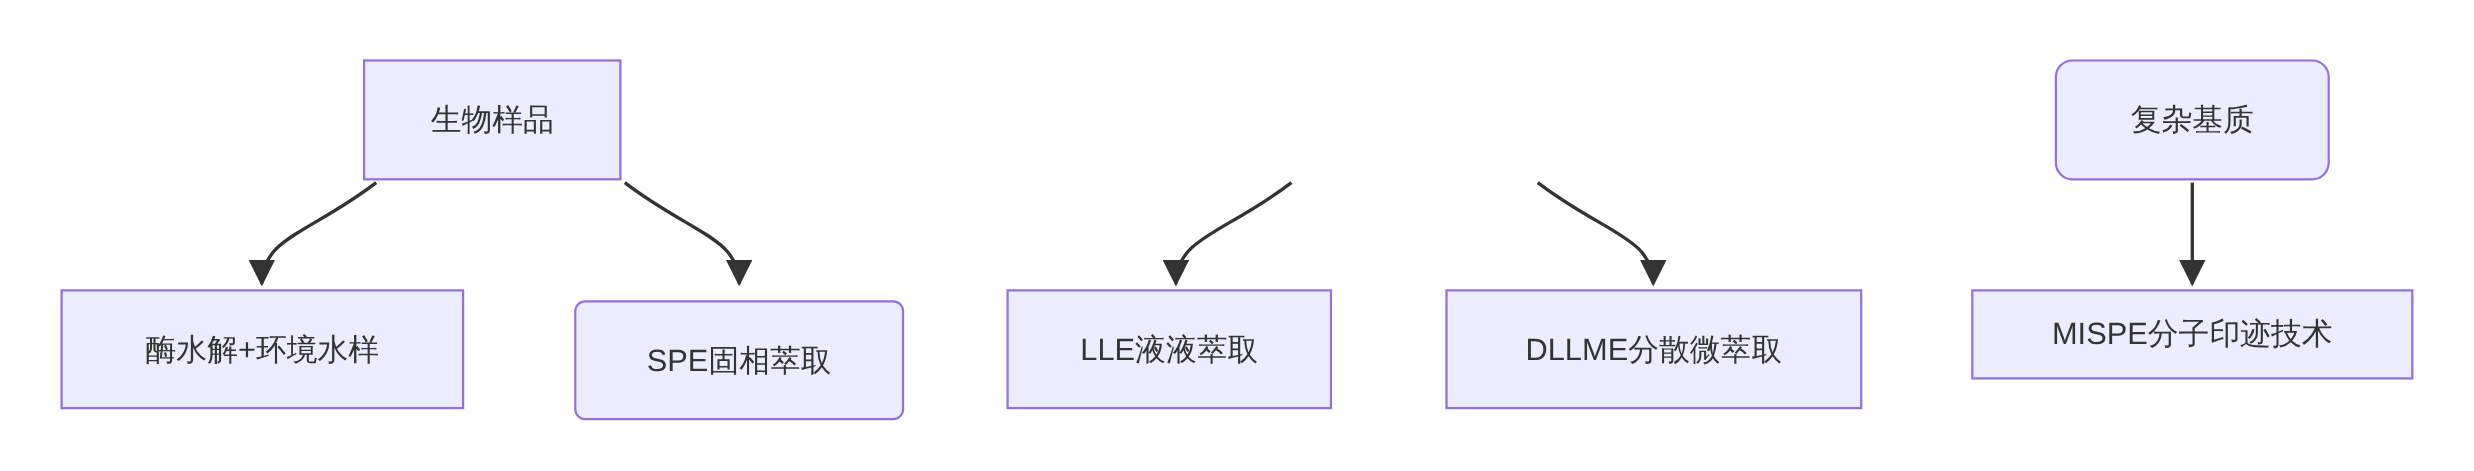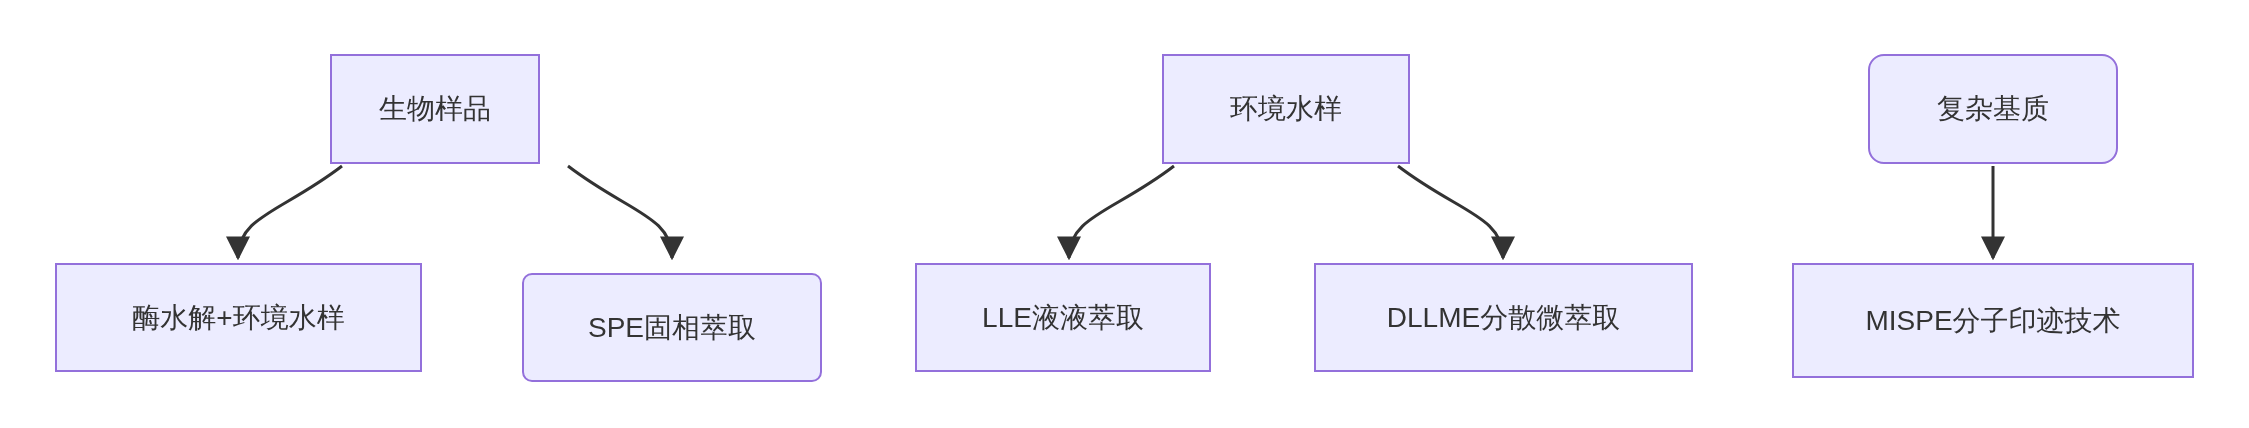--- a/index.html
+++ b/index.html
@@ -57,45 +57,42 @@
         <path class="arrowhead" d="M 0 0 L 10 5 L 0 10 z"></path>
       </marker>
     </defs>
     <path class="edge" d="M 342 166 C 282 212, 238 216, 238 258" marker-end="url(#arrow)"></path>
     <path class="edge" d="M 568 166 C 628 212, 672 216, 672 258" marker-end="url(#arrow)"></path>
     <path class="edge" d="M 1174 166 C 1114 212, 1069 216, 1069 258" marker-end="url(#arrow)"></path>
     <path class="edge" d="M 1398 166 C 1458 212, 1503 216, 1503 258" marker-end="url(#arrow)"></path>
     <path class="edge" d="M 1993 166 L 1993 258" marker-end="url(#arrow)"></path>
   </svg>
 
-  <div class="node" style="left:330px; top:54px; width:210px; height:110px;">
+  <div class="node" style="left:330px; top:54px; width:235px; height:110px;">
     <span>生物样品</span>
   </div>
 
   <div class="node" style="left:55px; top:263px; width:367px; height:109px;">
     <span>酶水解+环境水样</span>
   </div>
 
   <div class="node" style="left:522px; top:273px; width:300px; height:109px;border-radius:10px;">
     <span>SPE固相萃取</span>
   </div>
 
-  <div class="node" style="left:1162px; top:54px; width:248px; height:110px;">
-    <span>环境水样</span>
-  </div>
 
   <div class="node" style="left:915px; top:263px; width:296px; height:109px;">
     <span>LLE液液萃取</span>
   </div>
 
   <div class="node" style="left:1314px; top:263px; width:379px; height:109px;">
     <span>DLLME分散微萃取</span>
   </div>
 
   <div class="node" style="left:1868px; top:54px; width:250px; height:110px;border-radius:16px;">
     <span>复杂基质</span>
   </div>
 
-  <div class="node" style="left:1792px; top:263px; width:402px; height:115px;">
+  <div class="node" style="left:1792px; top:263px; width:402px; height:82px;">
     <span>MISPE分子印迹技术</span>
   </div>
 
 </div>
 
 </body></html>

